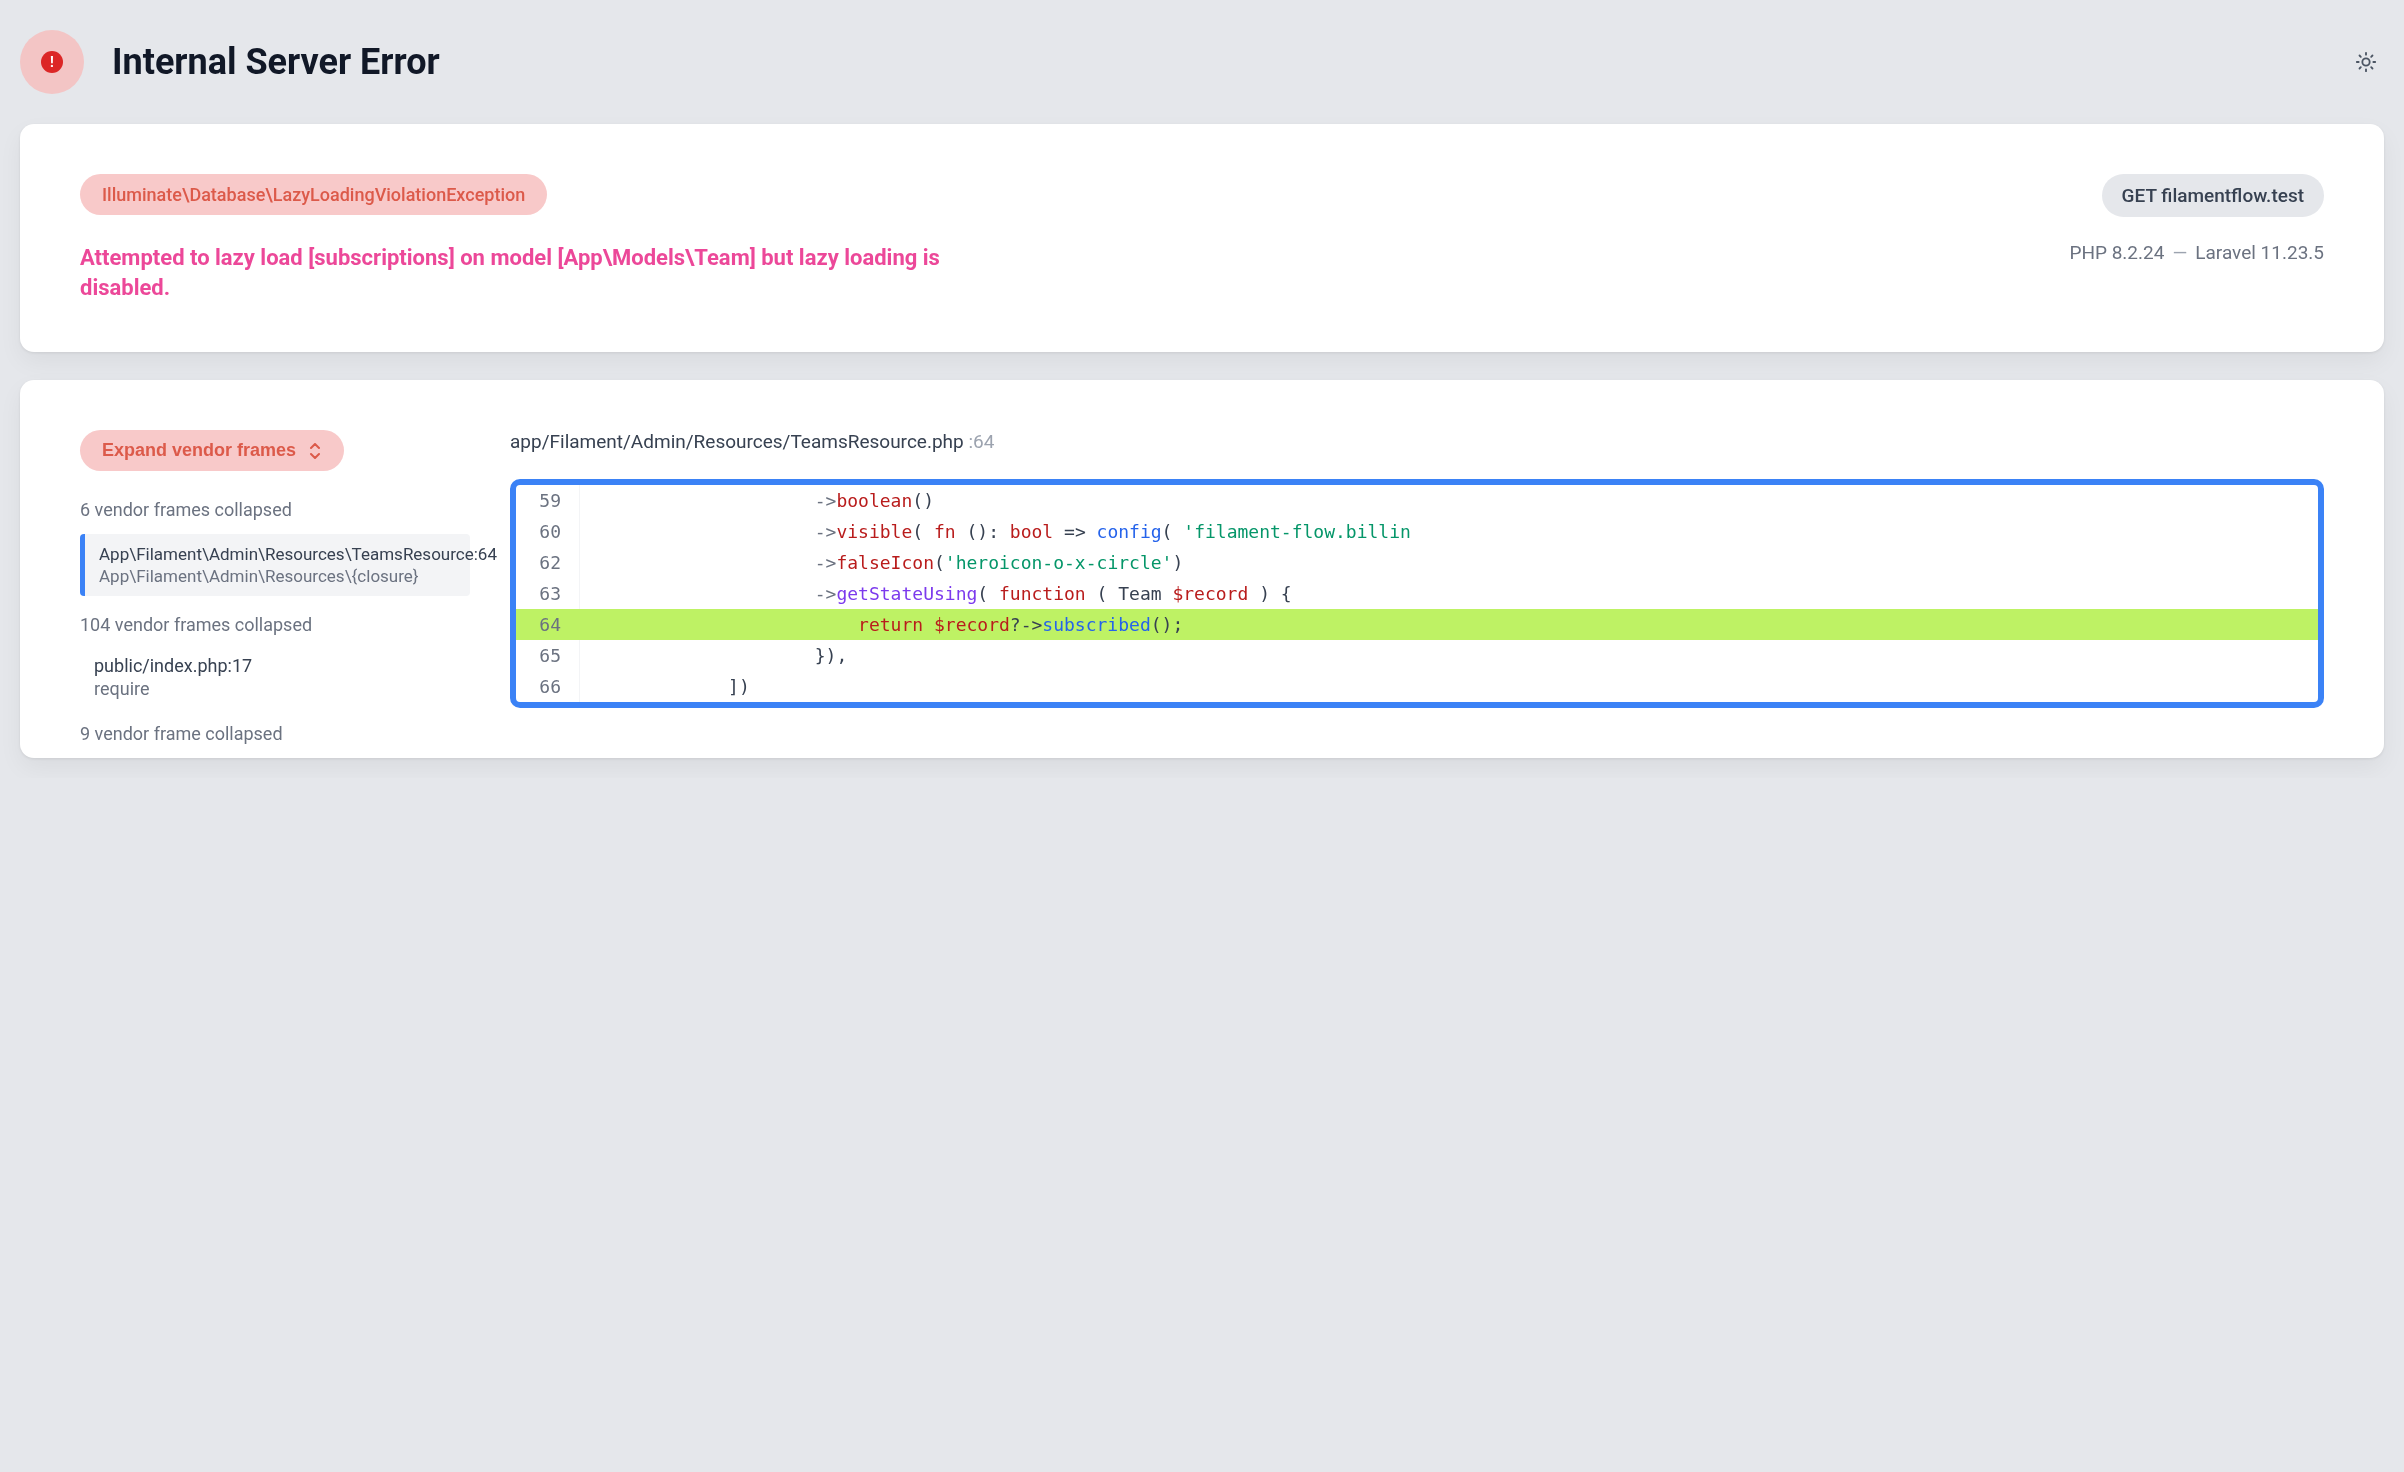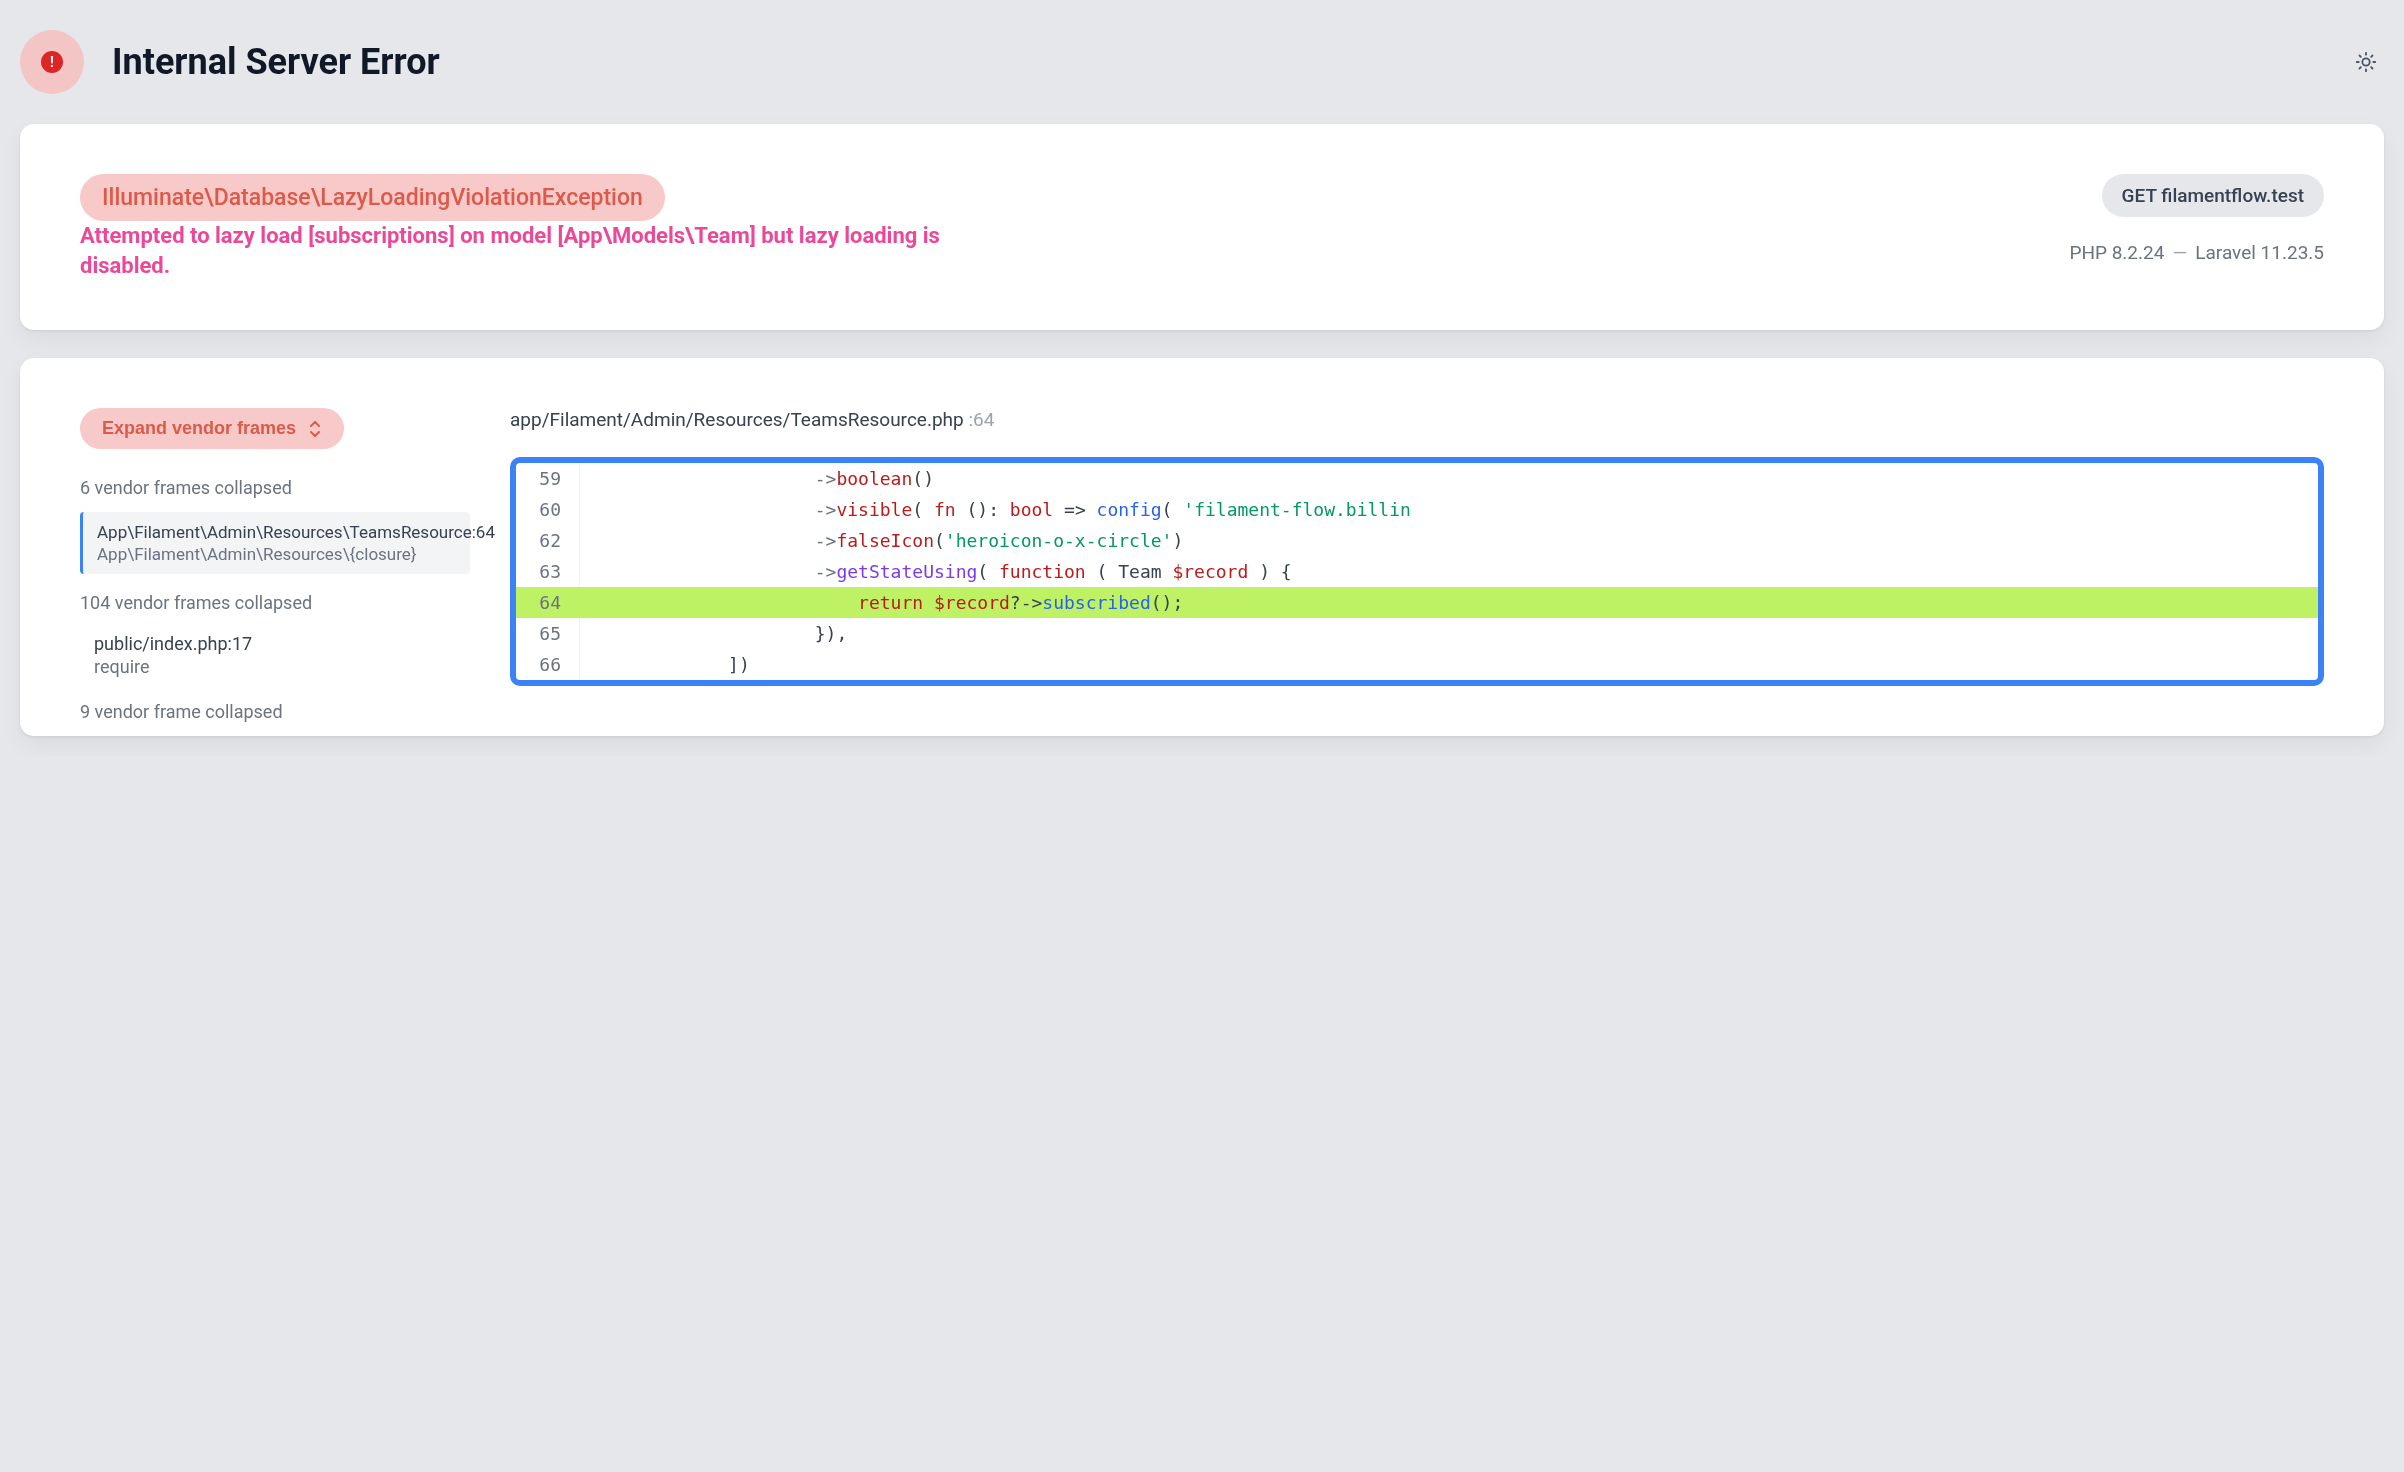--- a/index.html
+++ b/index.html
@@ -44,22 +44,23 @@
   padding: 50px 60px;
   margin-bottom: 28px;
 }
 .card-top { display: flex; justify-content: space-between; gap: 40px; align-items: flex-start; }
 .exception-chip {
   display: inline-block;
   background: #f8c9c9;
   color: #dc5a4a;
   padding: 10px 22px;
   border-radius: 999px;
-  font-size: 23px;
+  font-size: 18px;
   font-weight: 500;
+  margin-bottom: 28px;
 }
 .error-message {
   font-size: 22px;
   font-weight: 700;
   color: #ec4899;
   line-height: 1.35;
   max-width: 900px;
 }
 .meta { text-align: right; }
 .host-chip {
@@ -91,21 +92,21 @@
   border: none;
   padding: 10px 22px;
   border-radius: 999px;
   font-size: 18px;
   font-weight: 600;
   cursor: pointer;
   margin-bottom: 28px;
 }
 .collapsed-note { color: #6b7280; font-size: 18px; margin-bottom: 14px; }
 .frame-active {
-  border-left: 3px solid #3b82f6;
+  border-left: 5px solid #3b82f6;
   background: #f3f4f6;
   border-radius: 4px;
   padding: 10px 14px;
   margin-bottom: 18px;
 }
 .frame-active .f-title { color: #374151; font-size: 17px; }
 .frame-active .f-sub { color: #6b7280; font-size: 17px; margin-top: 2px; }
 .frame-plain { padding: 6px 14px; margin-bottom: 18px; }
 .frame-plain .f-title { color: #374151; font-size: 18px; }
 .frame-plain .f-sub { color: #6b7280; font-size: 18px; margin-top: 2px; }

